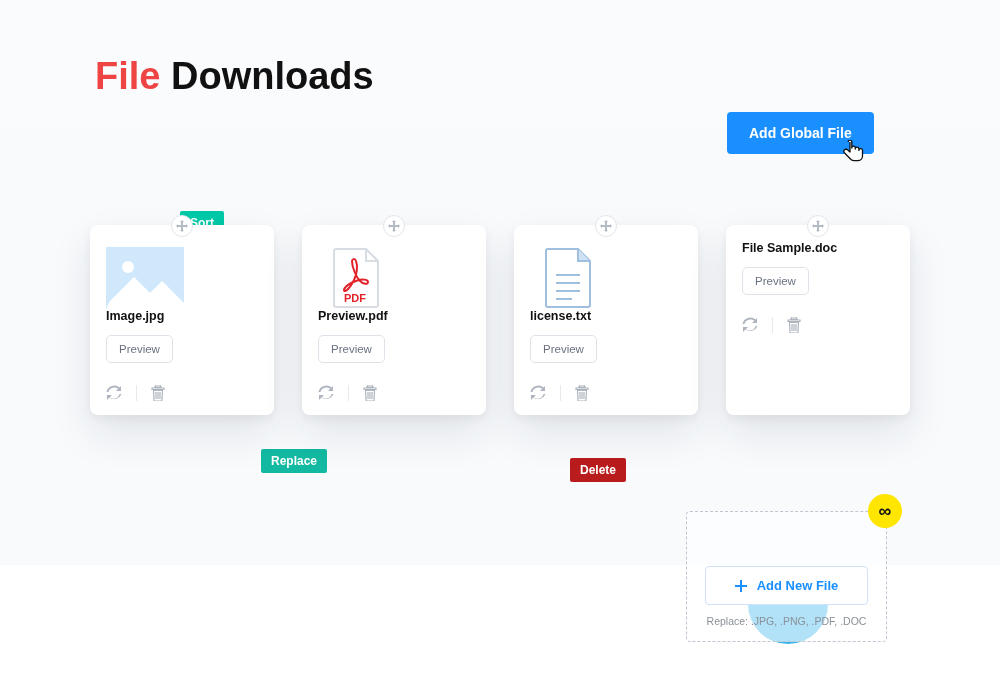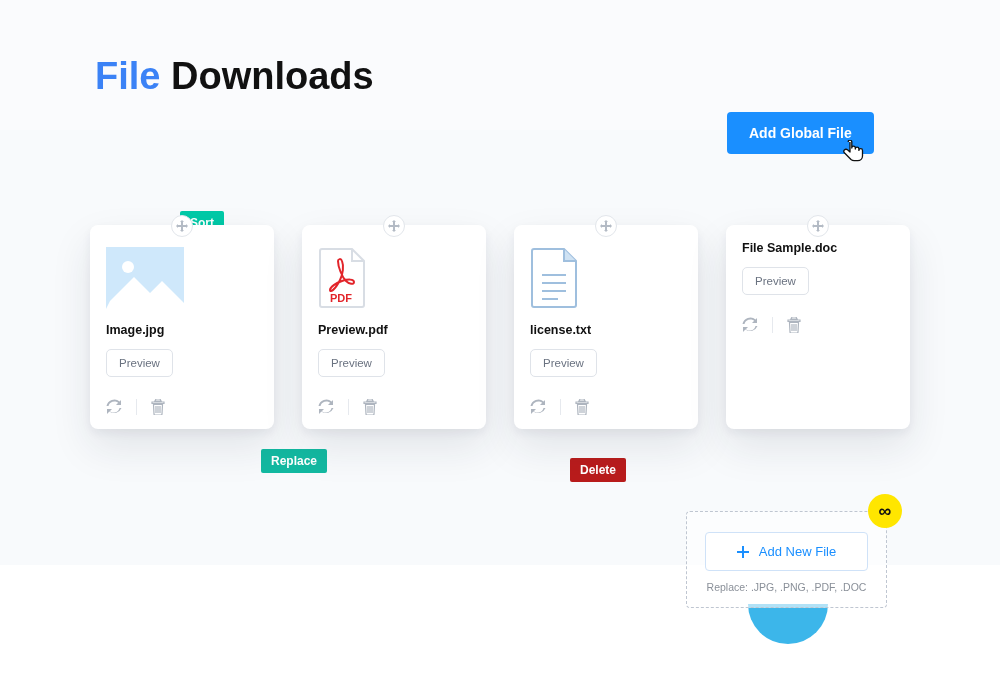--- a/index.html
+++ b/index.html
@@ -11,21 +11,21 @@
     overflow: hidden;
     position: relative;
   }
   .top-band {
     background: #fafbfd;
     height: 130px;
     padding-top: 55px;
     padding-left: 95px;
   }
   .page-title { font-size: 38px; font-weight: 800; color: #111; }
-  .page-title .highlight { color: #3b82f6; }
+  .page-title .highlight { color: #ef4444; }
   .add-global-btn {
     position: absolute;
     top: 112px; left: 727px;
     background: #1a8fff;
     color: #fff;
     font-size: 14px;
     font-weight: 600;
     padding: 13px 22px;
     border: none;
     border-radius: 4px;
@@ -65,22 +65,22 @@
     border-radius: 50%;
     background: #fff;
     border: 1px solid #e2e6eb;
     display: flex; align-items: center; justify-content: center;
     color: #aab1bb;
     font-size: 12px;
     cursor: grab;
   }
   .thumb {
     width: 78px; height: 62px;
-    margin-top: 6px; margin-bottom: 14px;
-    display: flex; align-items: center; justify-content: flex-start;
+    margin-top: 6px; margin-bottom: 0;
+    display: flex; align-items: center; justify-content: center;
   }
   .filename { font-size: 12.5px; font-weight: 700; color: #111; margin-bottom: 12px; }
   .preview-btn {
     display: inline-block;
     background: #fff;
     border: 1px solid #dfe3e9;
     color: #6a7280;
     font-size: 11.5px;
     font-weight: 500;
     padding: 7px 12px;
@@ -120,28 +120,29 @@
     padding: 20px 18px 14px 18px;
     background: rgba(255,255,255,0.6);
     text-align: center;
   }
   .add-new-btn {
     width: 100%;
     border: 1px solid #cfe2f8;
     background: #fff;
     color: #1a8fff;
     font-size: 13px;
-    font-weight: 400;
+    font-weight: 700;
     padding: 11px 0;
     border-radius: 4px;
     cursor: pointer;
     display: flex;
     align-items: center;
     justify-content: center;
     gap: 10px;
+    margin-top: 34px;
   }
   .supports {
     margin-top: 10px;
     font-size: 10.5px;
     color: #8a9099;
   }
   .infinity-badge {
     position: absolute;
     top: -18px; right: -16px;
     width: 34px; height: 34px;

